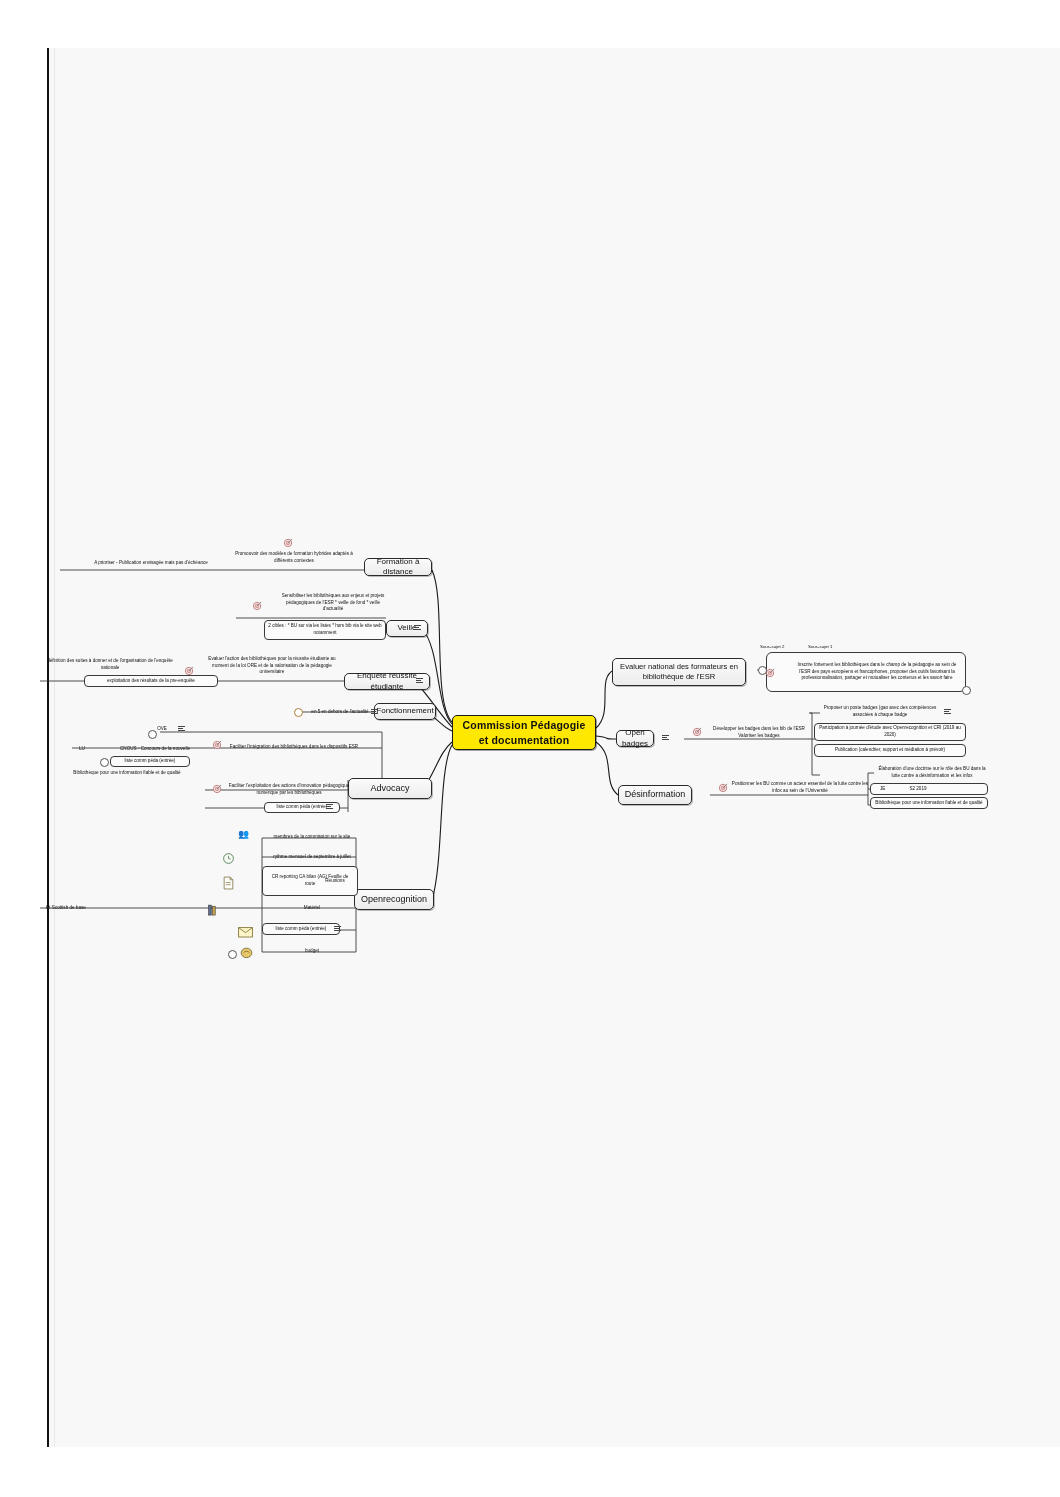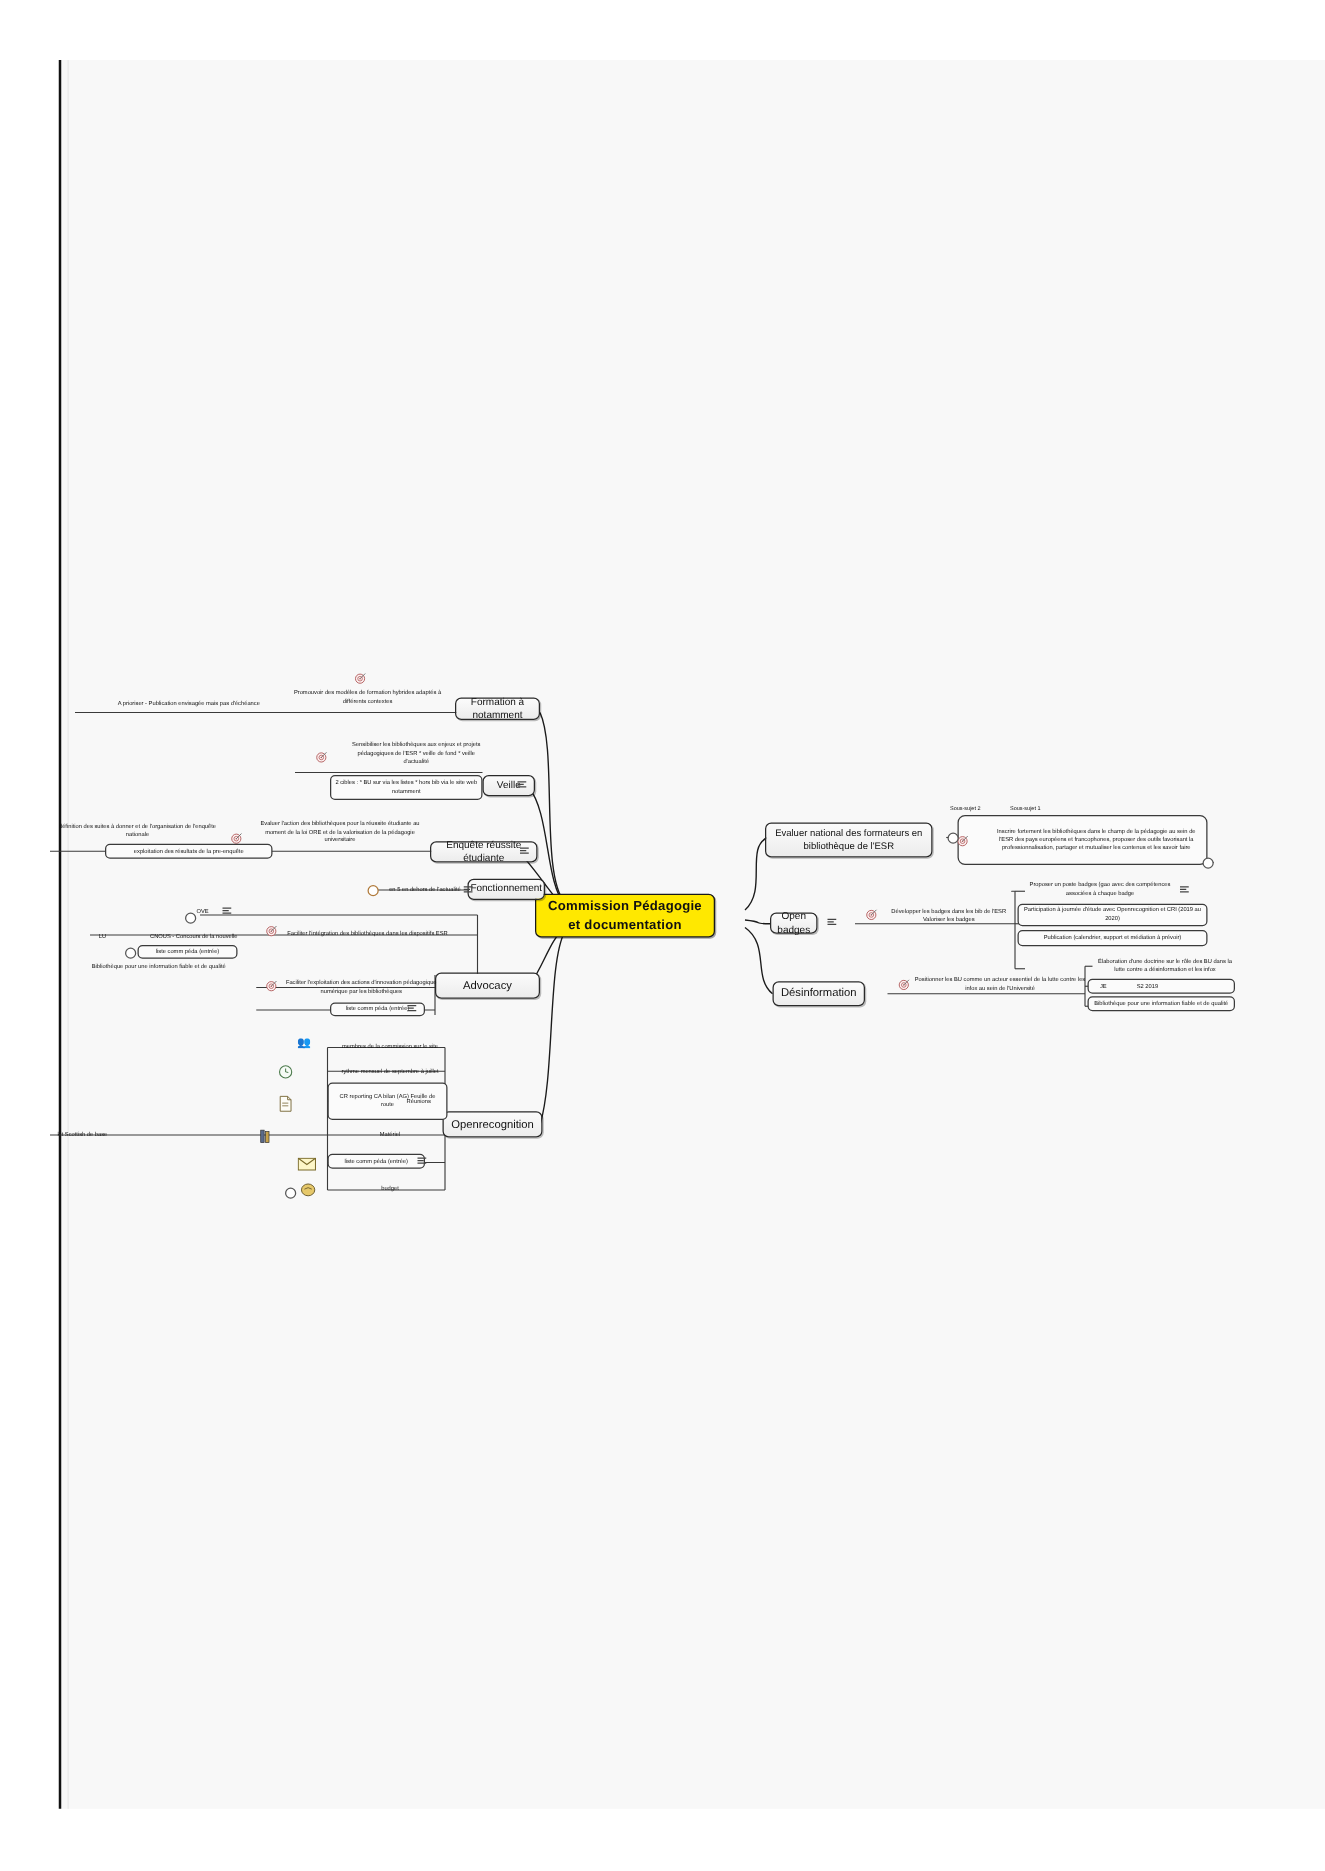--- a/index.html
+++ b/index.html
@@ -131,26 +131,26 @@
         <path d="M262,881 H356"></path>
         <path d="M262,908 H356"></path>
         <path d="M262,930 H356"></path>
         <path d="M262,952 H356"></path>
         <path d="M356,838 V952"></path>
         <path d="M356,900 H380"></path>
         <path d="M40,908 H262"></path>
       </g>
     </svg>
 
-    <div class="node root" style="left:428px;top:715px;width:144px;height:35px;">
+    <div class="node root" style="left:452px;top:715px;width:144px;height:35px;">
       <span>Commission Pédagogie et documentation</span>
     </div>
 
     <div class="node main" style="left:364px;top:558px;width:68px;height:18px;">
-      <span>Formation à notamment</span>
+      <span>Formation à distance</span>
     </div>
 
     <div class="node main" style="left:386px;top:620px;width:42px;height:17px;">
       <span>Veille</span>
     </div>
     <div class="glyph-note" style="left:414px;top:625px;">
         <i></i>
         <i></i>
         <i></i>
       </div>

